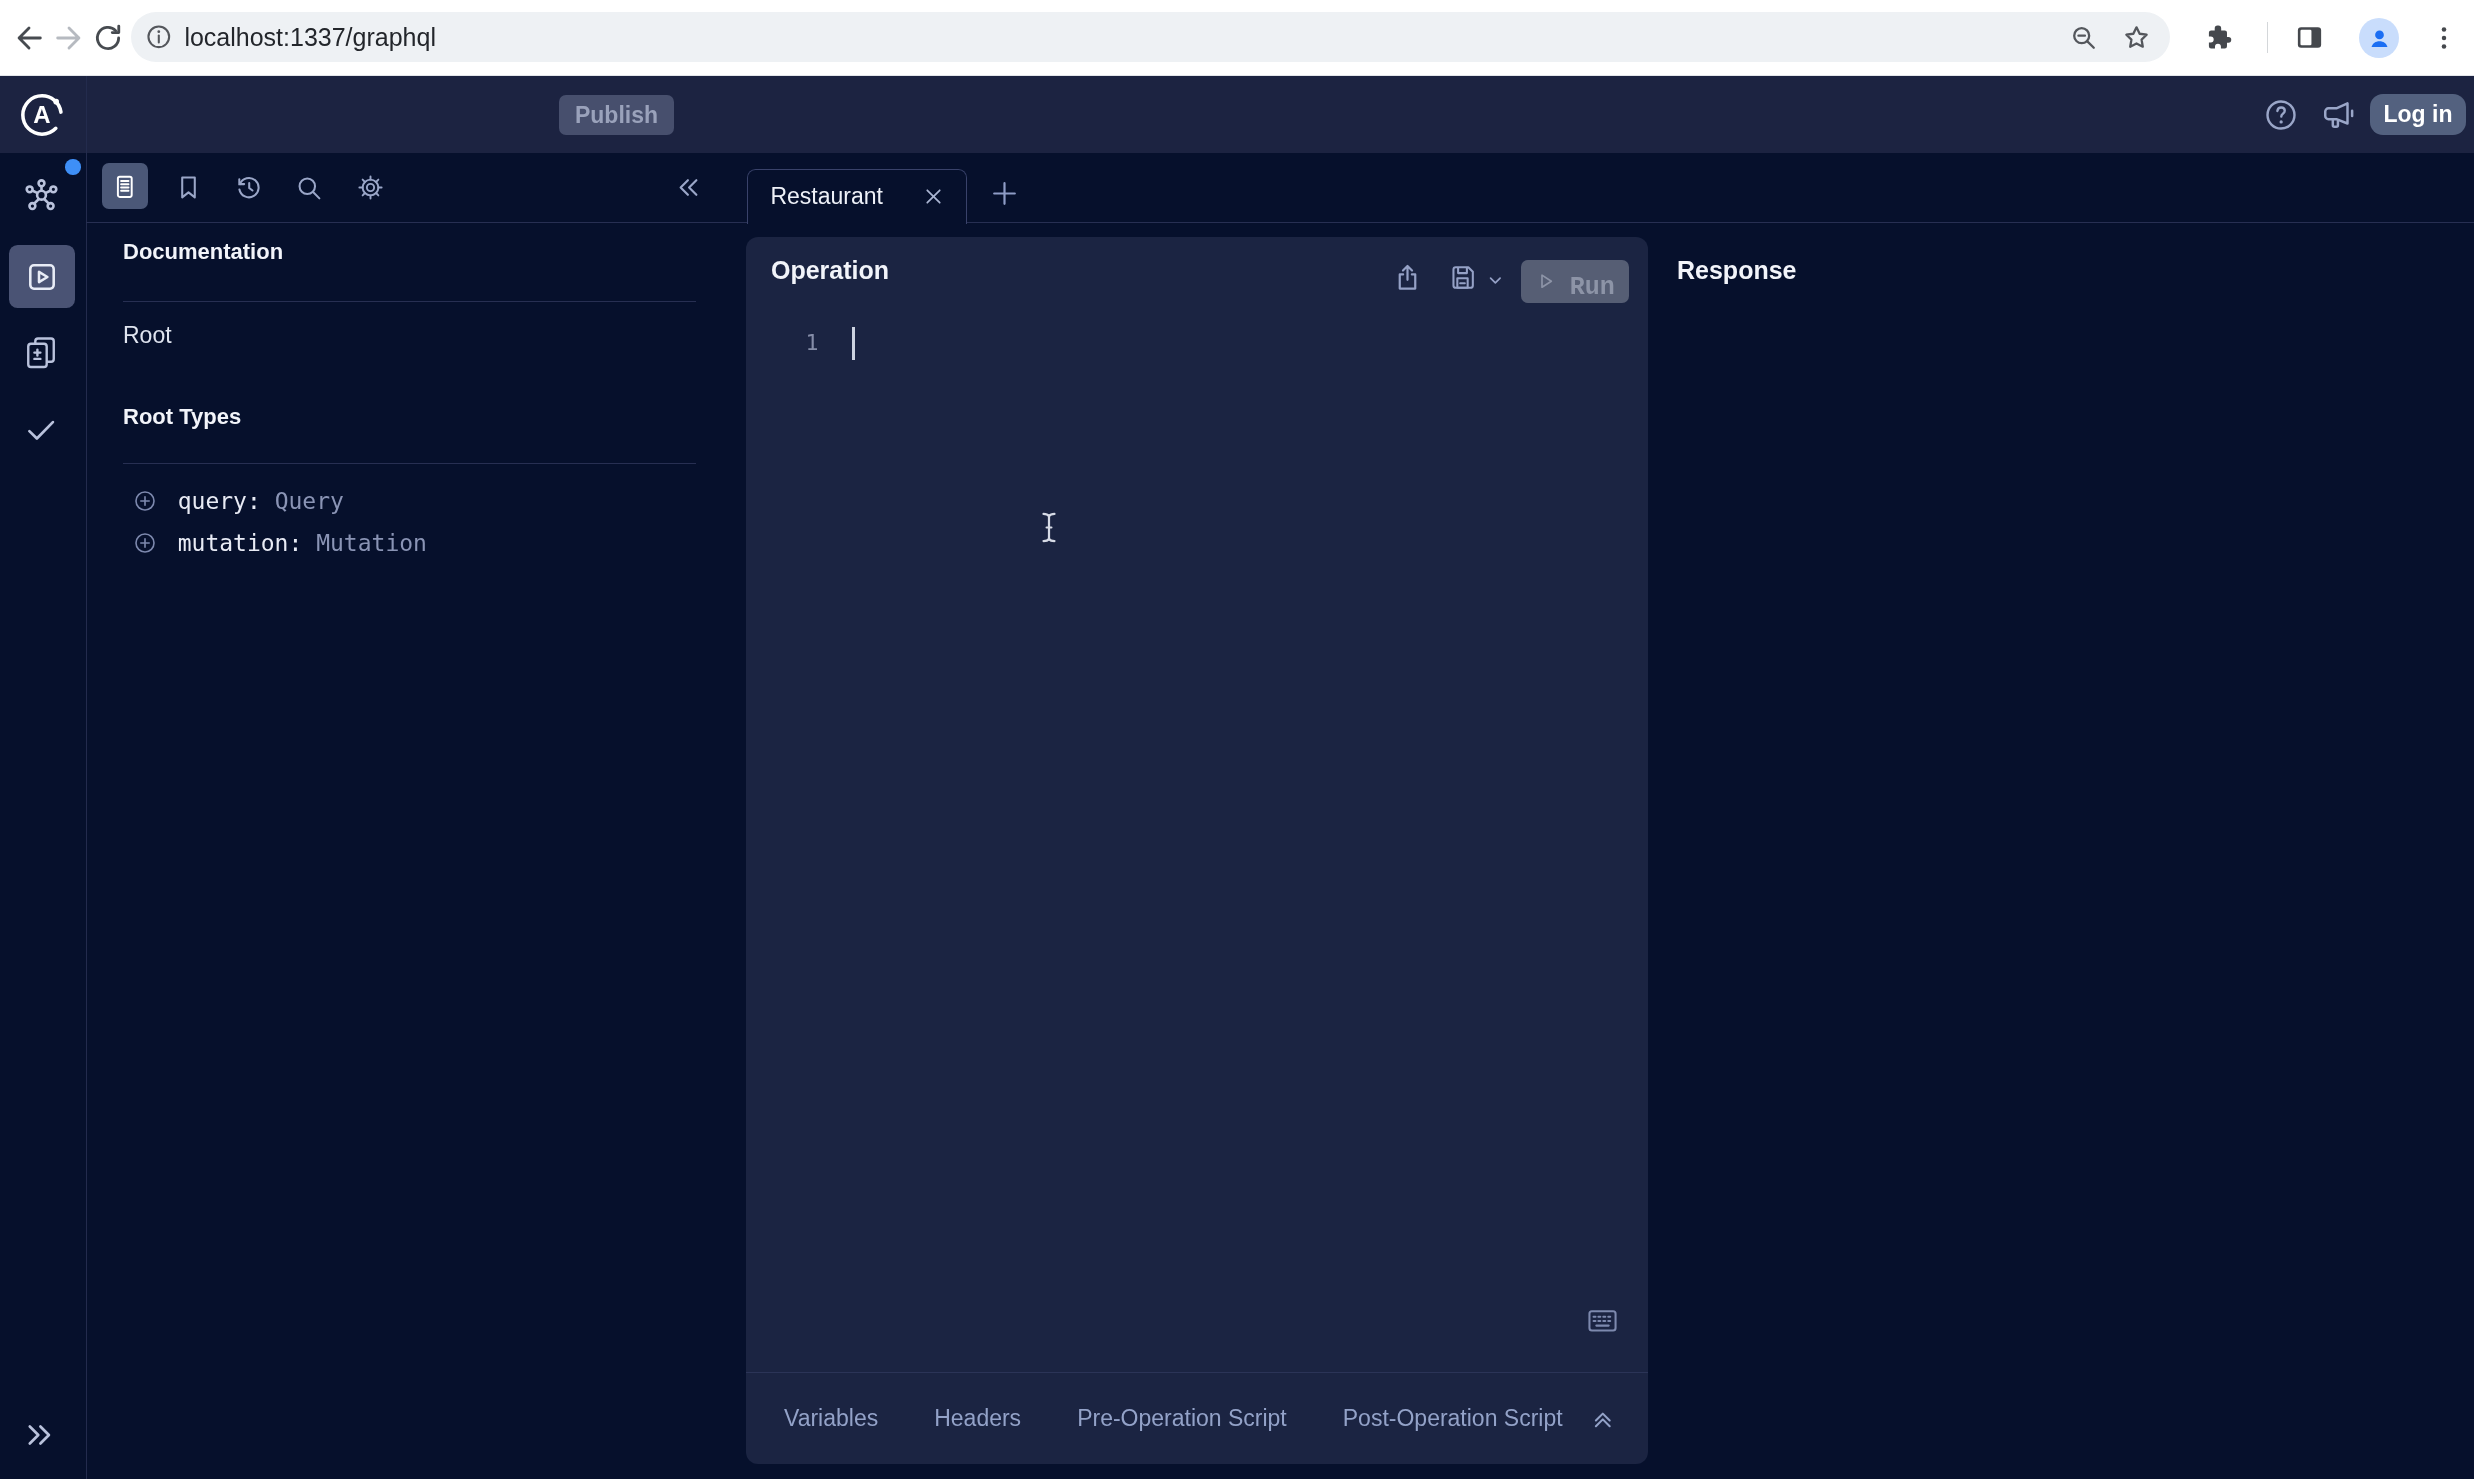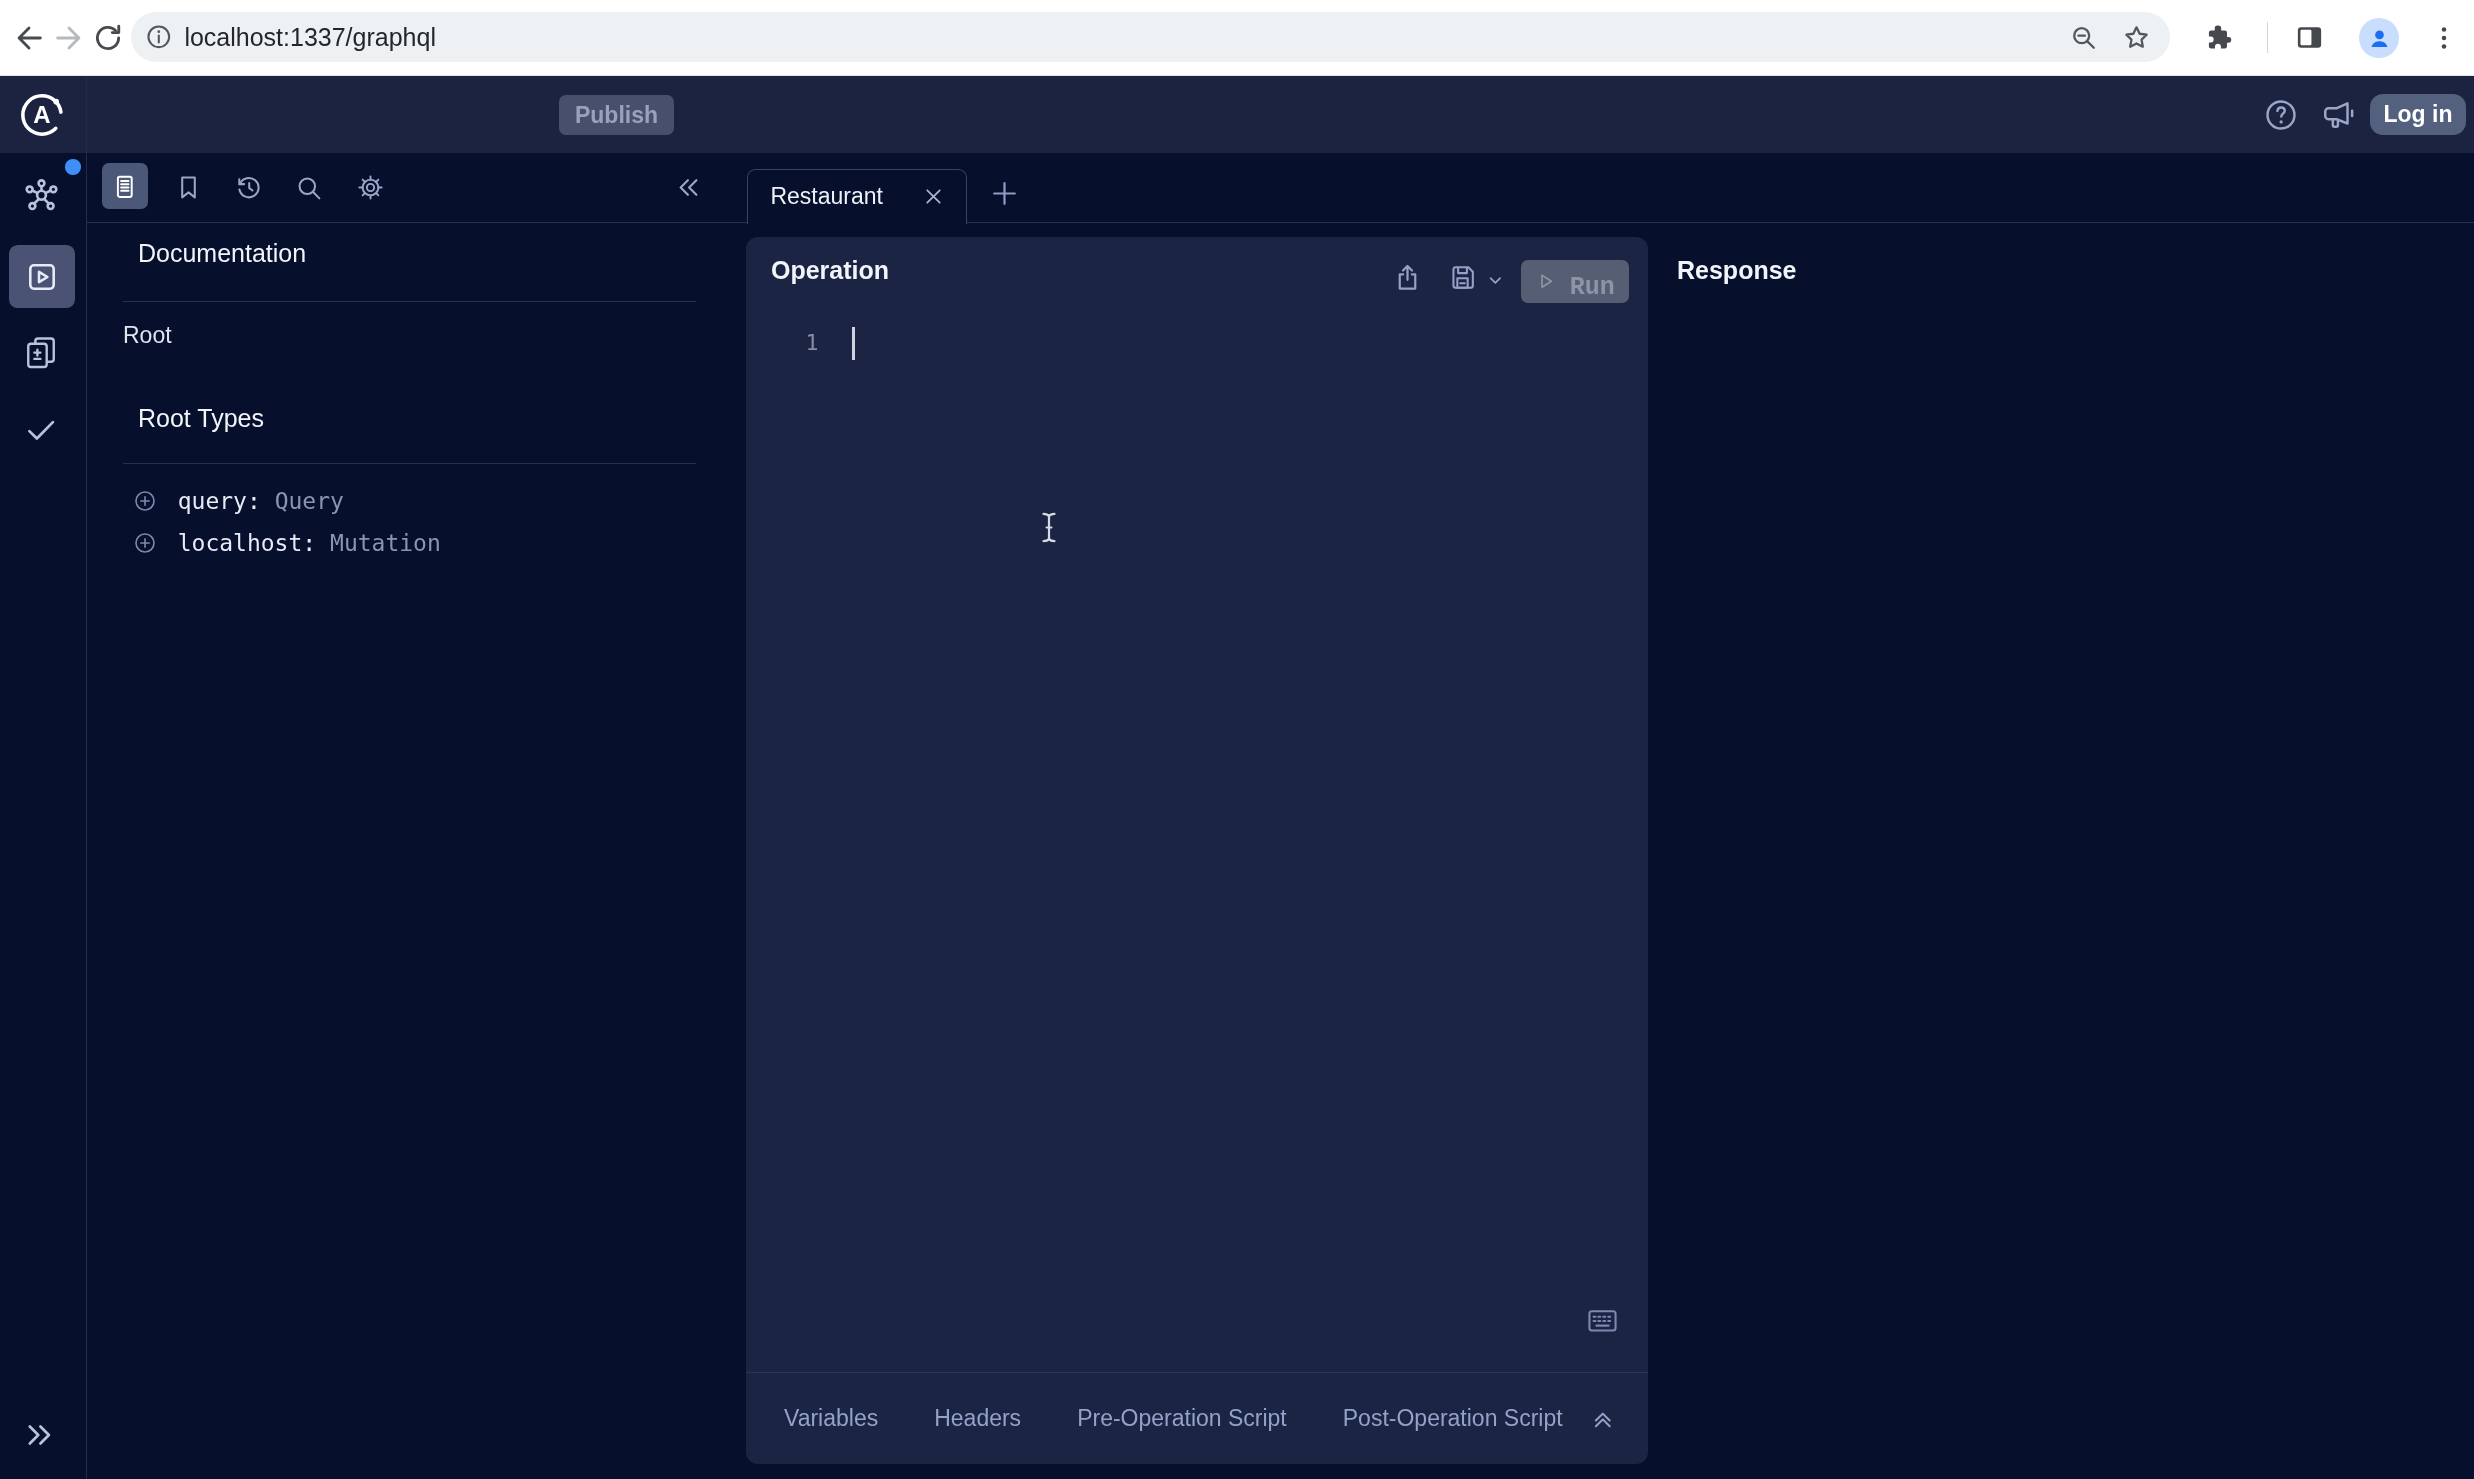--- a/index.html
+++ b/index.html
@@ -58,21 +58,21 @@
   .main{position:absolute;left:0;top:153px;width:2475px;height:1326px;background:var(--page-bg);}
   .rail-divider{position:absolute;left:86px;top:0;width:0.9px;height:1326px;background:var(--rail-divider);}
   .rail-icon{position:absolute;color:var(--icon-color);}
   .rail-active-chip{position:absolute;left:8.6px;top:92px;width:66px;height:63px;border-radius:8.6px;background:var(--active-chip);display:flex;align-items:center;justify-content:center;color:#e8ecf6;}
   .rail-dot{position:absolute;left:65px;top:6px;width:15.5px;height:15.5px;border-radius:50%;background:var(--notify-blue);}
 
   
   .doc-toolbar-chip{position:absolute;left:102px;top:10.3px;width:46px;height:46px;border-radius:6.9px;background:#4b5878;display:flex;align-items:center;justify-content:center;color:#ffffff;}
   .doc-tool{position:absolute;top:20px;color:#9aa6c8;}
   .header-row-border{position:absolute;left:86px;top:69px;width:2389px;height:0.9px;background:var(--divider);}
-  .doc-heading{position:absolute;left:138px;font-size:25px;font-weight:normal;color:var(--white);}
+  .doc-heading{position:absolute;left:123px;font-size:22px;font-weight:bold;color:var(--white);}
   .doc-hr{position:absolute;left:123px;width:573px;height:0.9px;background:var(--divider);}
   .doc-text{position:absolute;left:123px;font-size:23px;color:#dfe4ef;}
   .type-row{position:absolute;left:133px;height:27.6px;display:flex;align-items:center;gap:20.7px;}
   .type-row .plus-circle{color:#7d89ae;}
   .type-row .code{font-family:"DejaVu Sans Mono",monospace;font-size:23px;color:#e8ebf5;}
   .type-row .code .tname{color:var(--type-muted);}
 
   
   .tab{position:absolute;left:747px;top:15.5px;width:220px;height:55px;background:var(--page-bg);border:0.9px solid #39426a;border-bottom:none;border-radius:8.6px 8.6px 0 0;z-index:2;display:flex;align-items:center;}
   .tab-label{margin-left:22.4px;font-size:23px;color:#eef1f8;}
@@ -297,21 +297,21 @@
       </span>
       <span class="code"><span>query:</span> <span class="tname">Query</span></span>
     </div>
     <div class="type-row" style="top:376px">
       <span class="plus-circle">
         <svg width="24" height="24" viewBox="0 0 24 24" fill="none" stroke="currentColor" stroke-width="1.6" stroke-linecap="round">
             <circle cx="12" cy="12" r="9"></circle>
             <path d="M12 7.8v8.4M7.8 12h8.4"></path>
           </svg>
       </span>
-      <span class="code"><span>localhost:</span> <span class="tname">Mutation</span></span>
+      <span class="code"><span>mutation:</span> <span class="tname">Mutation</span></span>
     </div>
 
     <div class="tab">
       <span class="tab-label">Restaurant</span>
       <span class="tab-close">
         <svg width="23" height="23" viewBox="0 0 24 24" fill="none" stroke="currentColor" stroke-width="1.8" stroke-linecap="round">
             <path d="M5.5 5.5l13 13M18.5 5.5l-13 13"></path>
           </svg>
       </span>
     </div>

